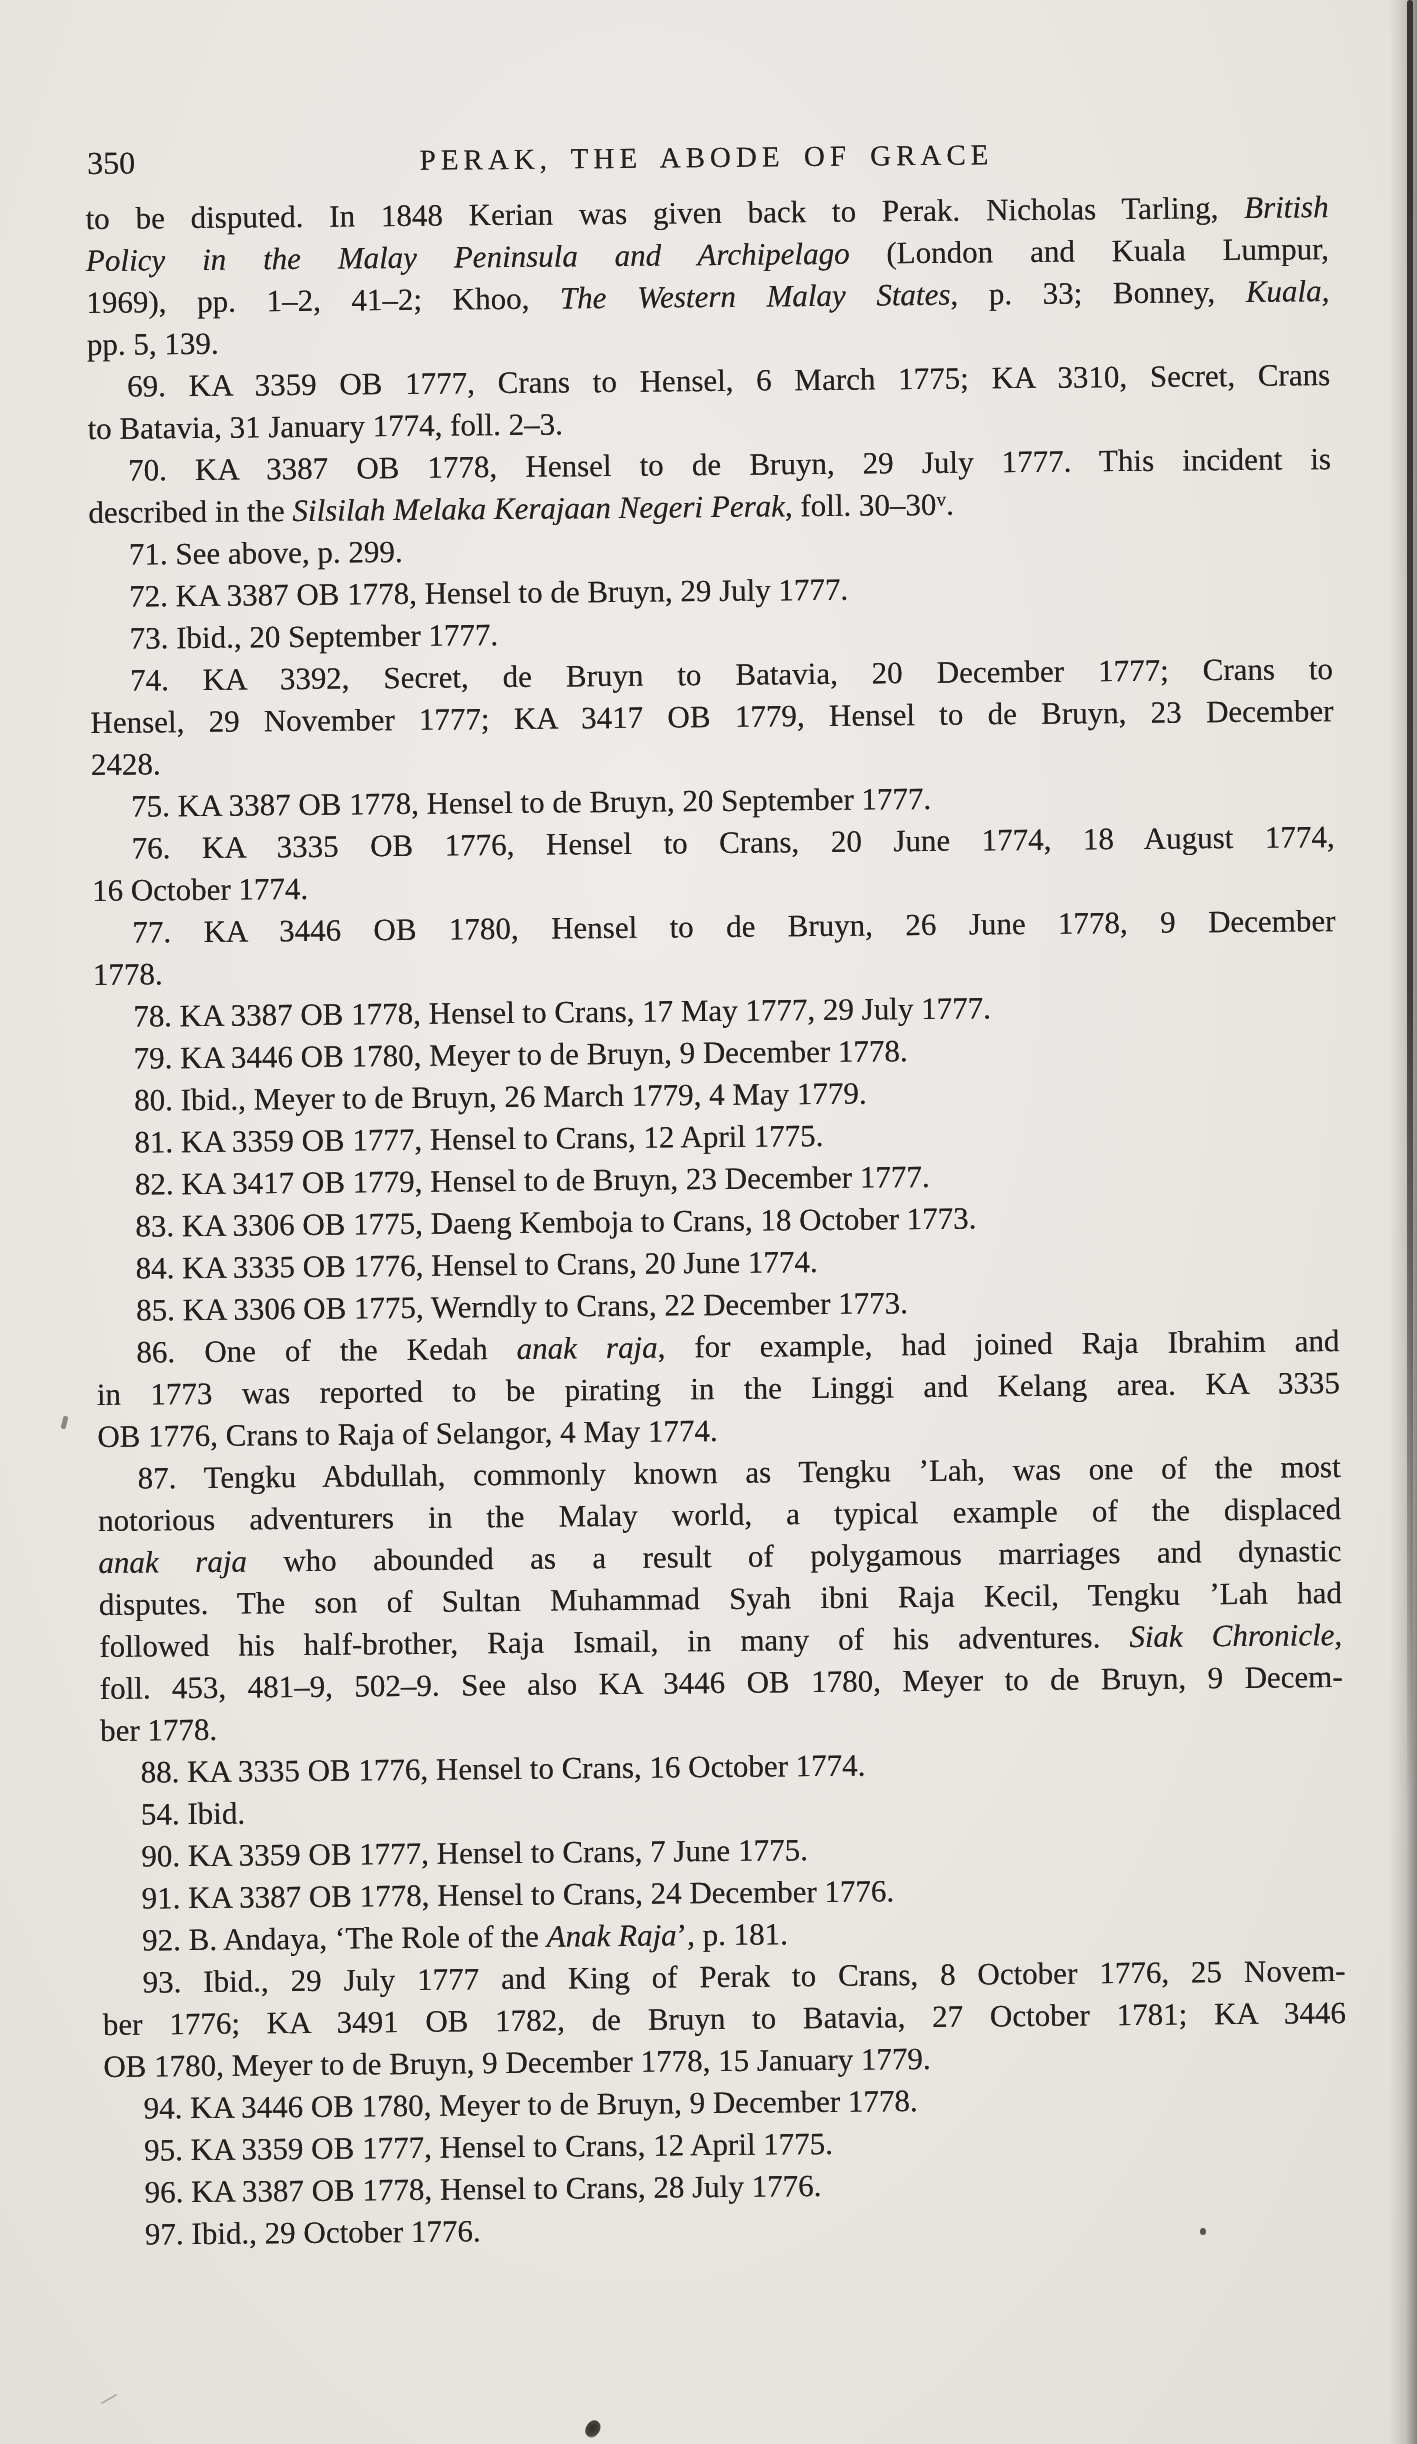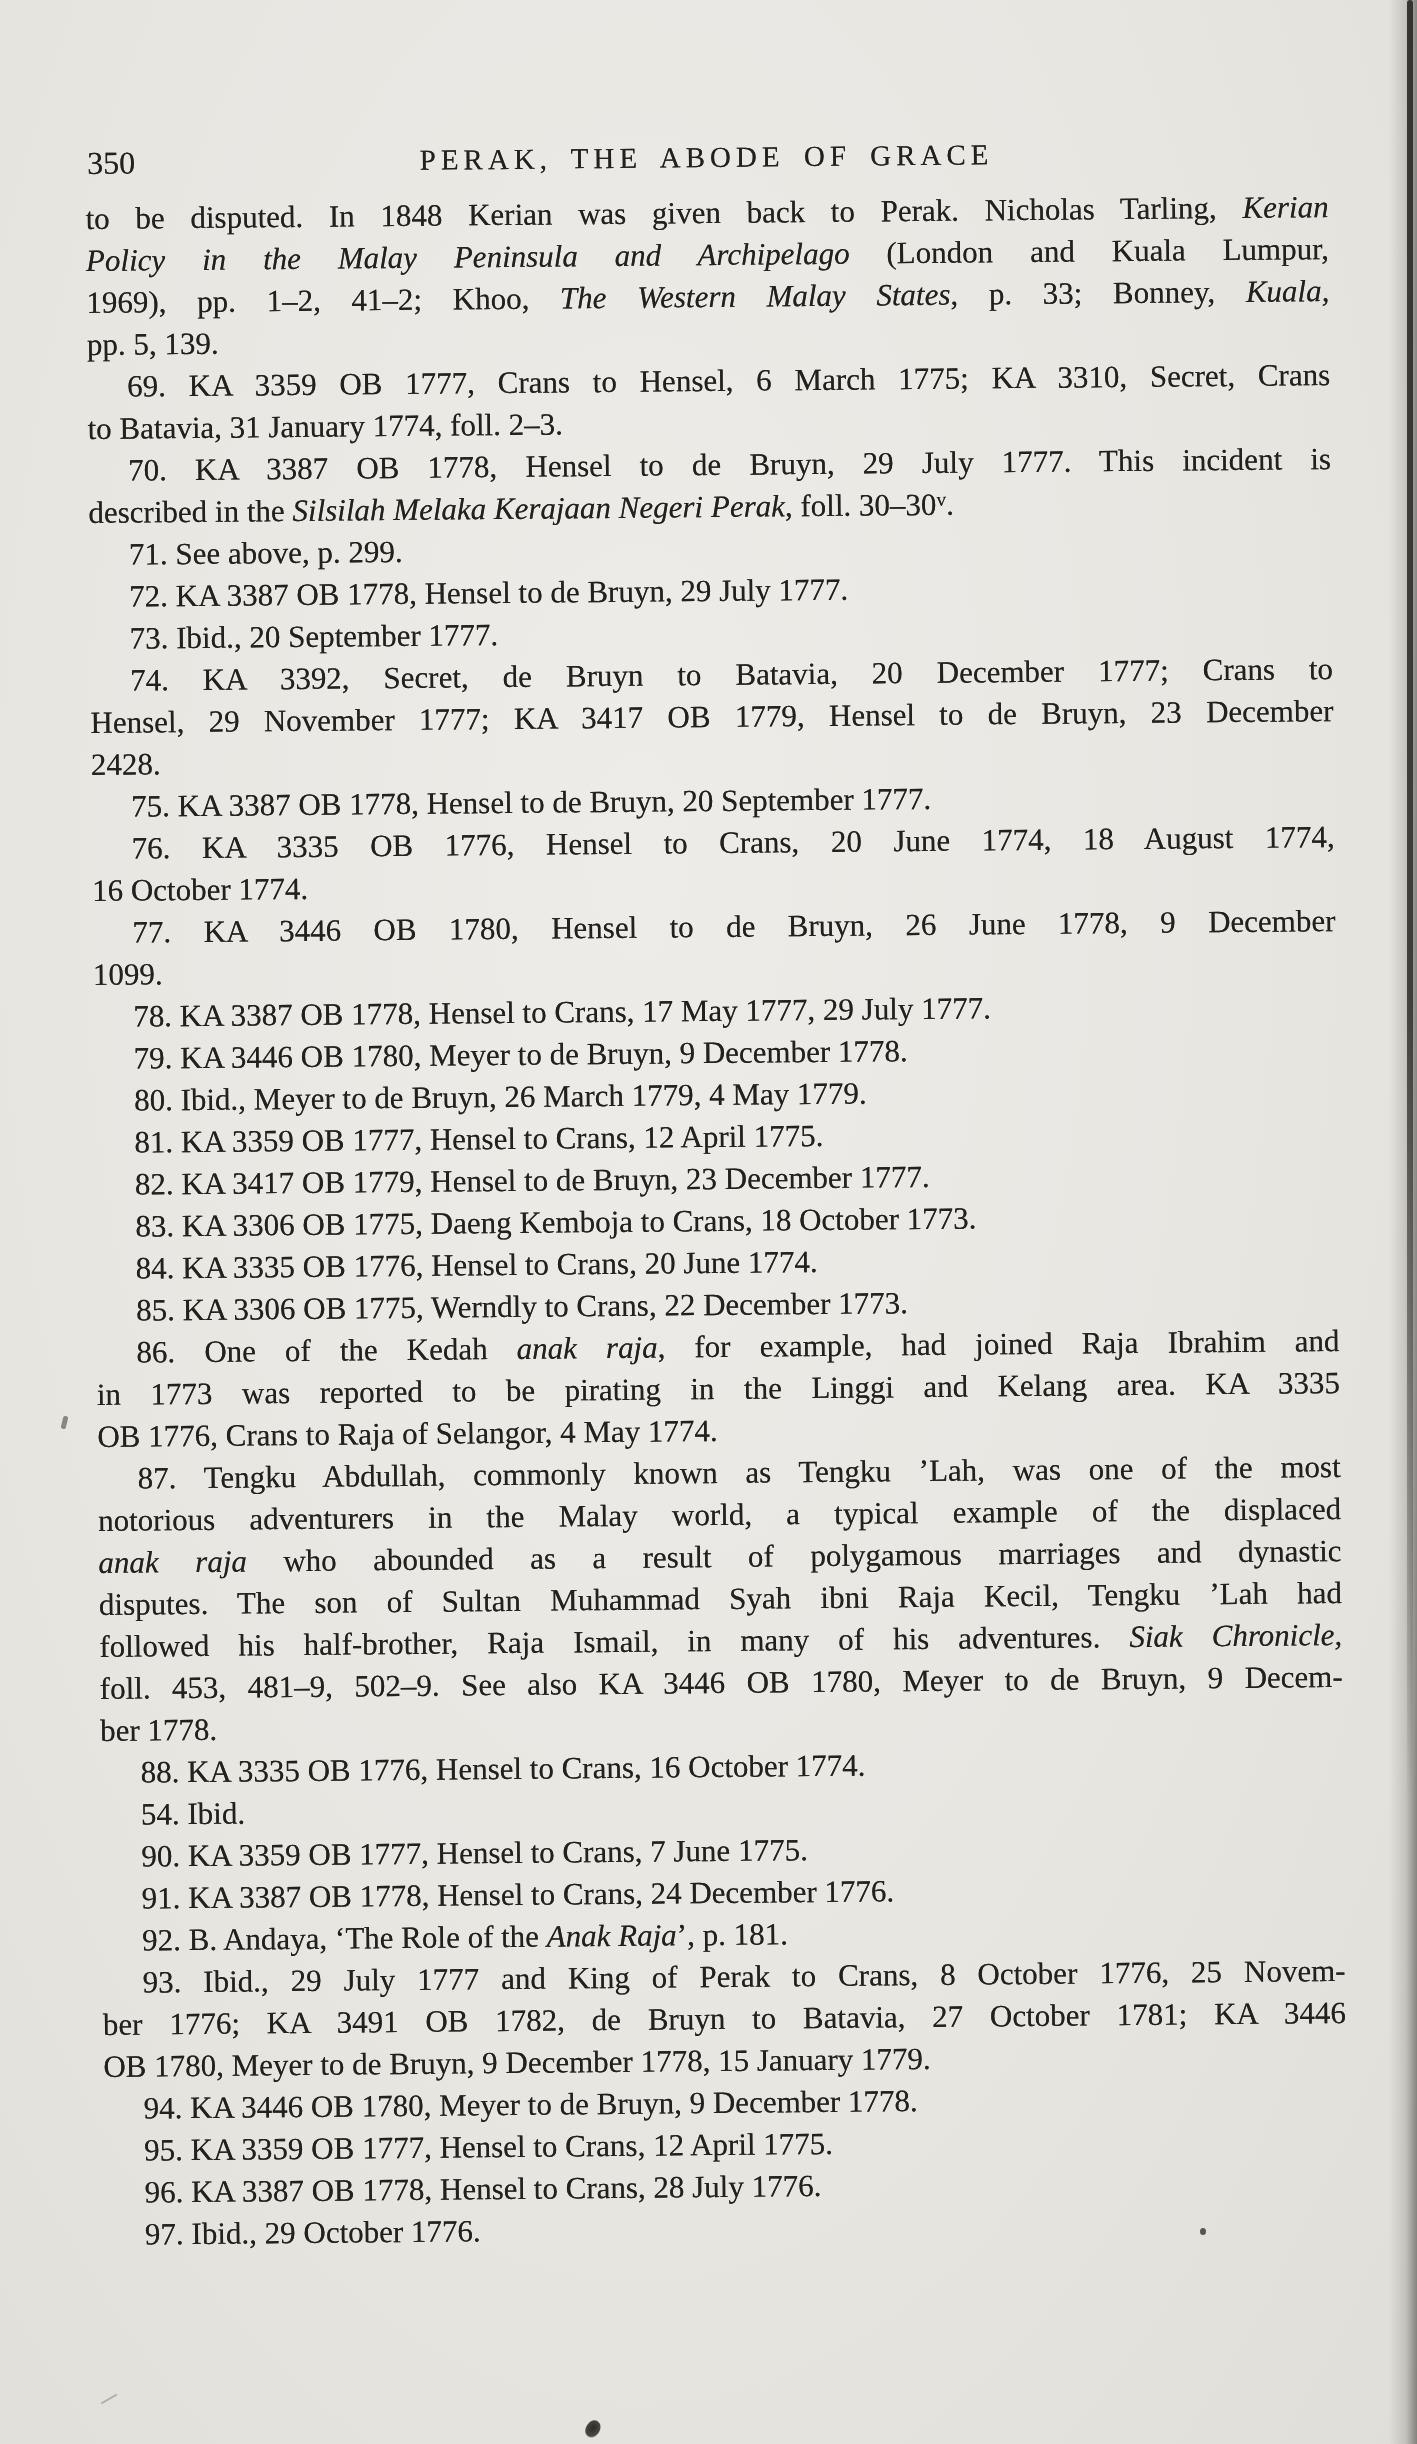--- a/index.html
+++ b/index.html
@@ -116,21 +116,21 @@
 <div class="page-root">
 
   <div class="page-content">
     <header class="page-header">
       <span class="pageno">350</span>
       <span class="running-title">PERAK, THE ABODE OF GRACE</span>
     </header>
 
     <div class="notes">
         <div class="para">
-          <div class="line"><span>to be disputed. In 1848 Kerian was given back to Perak. Nicholas Tarling, </span><i>Kerian</i></div>
+          <div class="line"><span>to be disputed. In 1848 Kerian was given back to Perak. Nicholas Tarling, </span><i>British</i></div>
           <div class="line"><i>Policy in the Malay Peninsula and Archipelago</i><span> (London and Kuala Lumpur,</span></div>
           <div class="line"><span>1969), pp. 1–2, 41–2; Khoo, </span><i>The Western Malay States</i><span>, p. 33; Bonney, </span><i>Kuala,</i></div>
           <div class="line last"><span>pp. 5, 139.</span></div>
         </div>
         <div class="para">
           <div class="line indent"><span>69. KA 3359 OB 1777, Crans to Hensel, 6 March 1775; KA 3310, Secret, Crans</span></div>
           <div class="line last"><span>to Batavia, 31 January 1774, foll. 2–3.</span></div>
         </div>
         <div class="para">
           <div class="line indent"><span>70. KA 3387 OB 1778, Hensel to de Bruyn, 29 July 1777. This incident is</span></div>
@@ -152,21 +152,21 @@
         </div>
         <div class="para">
           <div class="line indent last"><span>75. KA 3387 OB 1778, Hensel to de Bruyn, 20 September 1777.</span></div>
         </div>
         <div class="para">
           <div class="line indent"><span>76. KA 3335 OB 1776, Hensel to Crans, 20 June 1774, 18 August 1774,</span></div>
           <div class="line last"><span>16 October 1774.</span></div>
         </div>
         <div class="para">
           <div class="line indent"><span>77. KA 3446 OB 1780, Hensel to de Bruyn, 26 June 1778, 9 December</span></div>
-          <div class="line last"><span>1099.</span></div>
+          <div class="line last"><span>1778.</span></div>
         </div>
         <div class="para">
           <div class="line indent last"><span>78. KA 3387 OB 1778, Hensel to Crans, 17 May 1777, 29 July 1777.</span></div>
         </div>
         <div class="para">
           <div class="line indent last"><span>79. KA 3446 OB 1780, Meyer to de Bruyn, 9 December 1778.</span></div>
         </div>
         <div class="para">
           <div class="line indent last"><span>80. Ibid., Meyer to de Bruyn, 26 March 1779, 4 May 1779.</span></div>
         </div>

